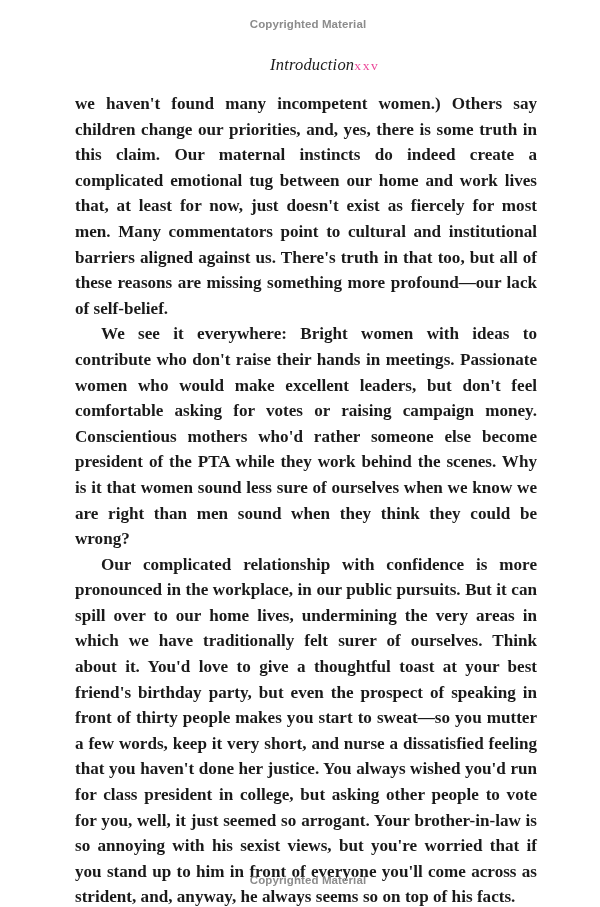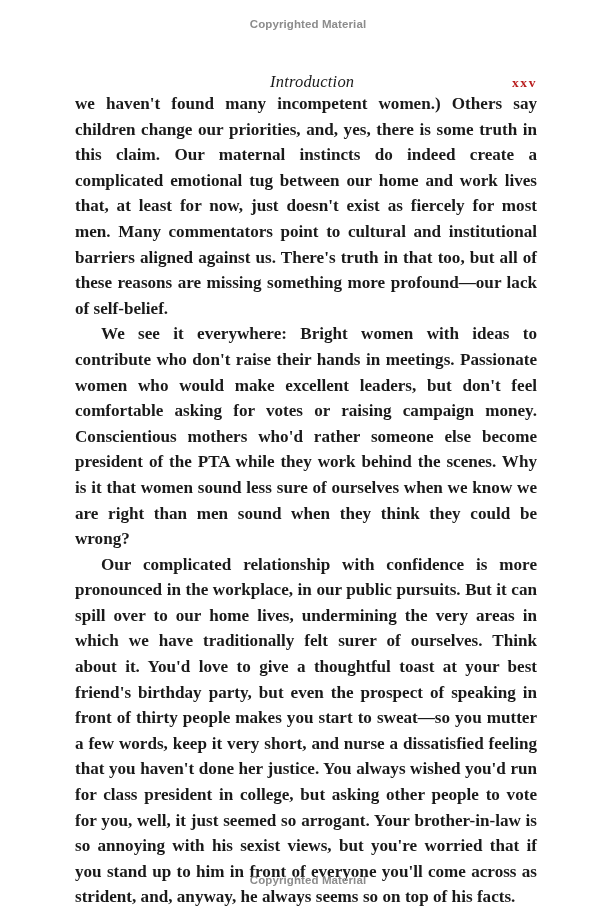--- a/index.html
+++ b/index.html
@@ -36,35 +36,32 @@
 
   
   .running-head {
     position: absolute;
     left: 75px;
     top: 55px;
     width: 462px;
     height: 22px;
     display: flex;
     align-items: baseline;
-    justify-content: space-between;
-    margin-top: 17px;
   }
   .running-head-title {
     font-style: italic;
     font-size: 16.5px;
     color: #1a1a1a;
     margin-left: 195px;
     letter-spacing: 0.2px;
   }
   .running-head-folio {
     font-size: 13.5px;
     letter-spacing: 1.6px;
-    color: #b91c1c;
-    font-weight: bold;
+    color: #ec4899;
   }
 
   
   .text-block {
     position: absolute;
     left: 75px;
     top: 91px;
     width: 462px;
   }
 

